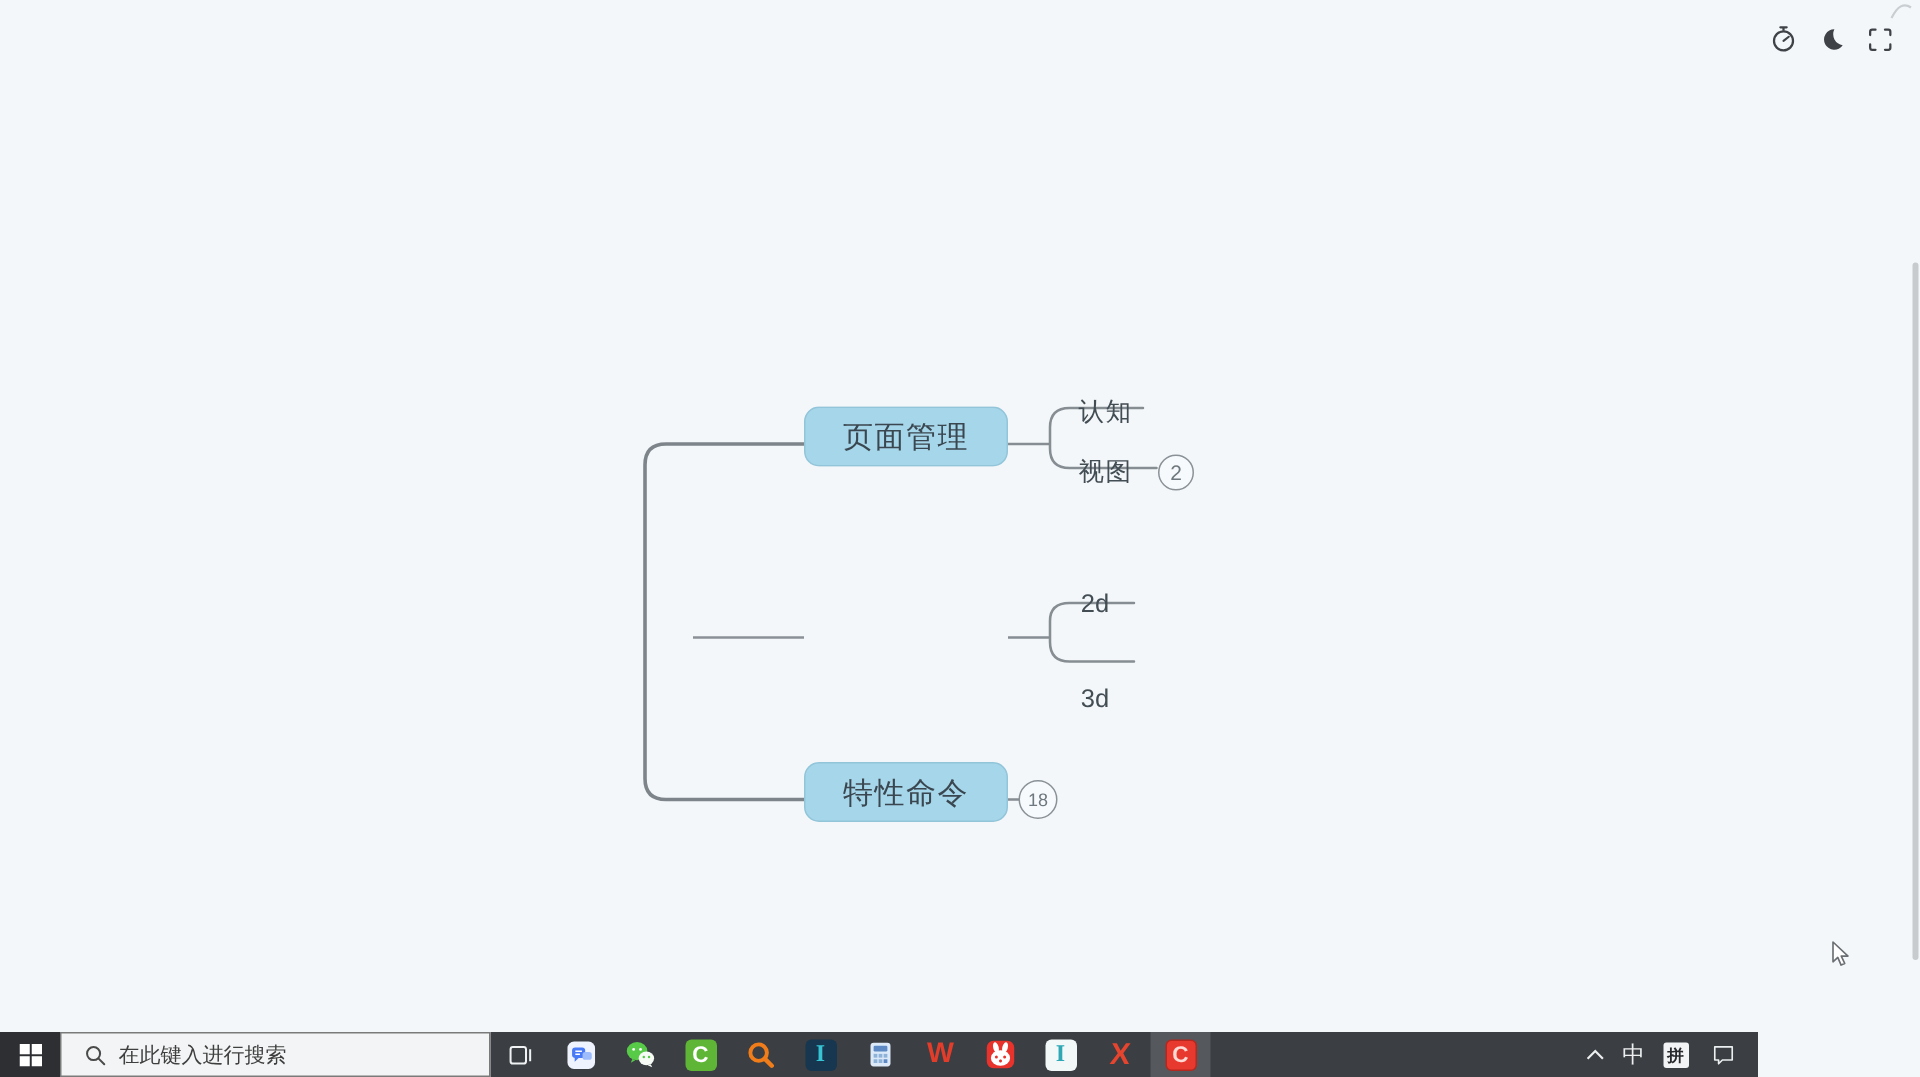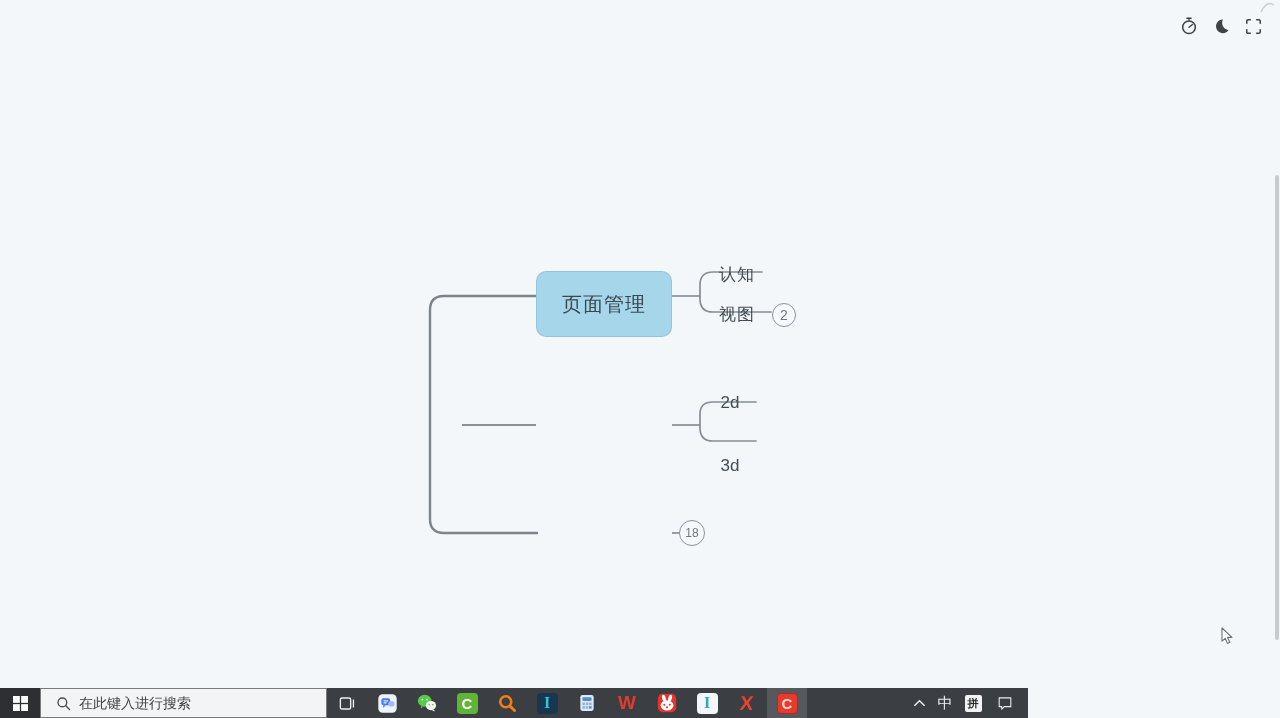--- a/index.html
+++ b/index.html
@@ -10,21 +10,21 @@
   
   .canvas { position:absolute; inset:0; background:#f3f7fa; }
   .links  { position:absolute; left:0; top:0; z-index:1; pointer-events:none; }
 
   .node { position:absolute; display:flex; align-items:center; justify-content:center;
           cursor:default; }
   .root-node { left:258px; top:374px; width:204px; height:80px; z-index:3;
                background:#5a7499; border-radius:14px; color:#ffffff;
                font-size:26px; font-weight:700; letter-spacing:2px;
                box-shadow:0 1px 2px rgba(60,80,110,.25); }
-  .branch-node { left:536px; width:136px; height:66px; z-index:2;
+  .branch-node { left:536px; width:136px; height:40px; z-index:2;
                  background:#a6d6e9; border:1px solid rgba(110,165,190,.35);
                  border-radius:10px; color:#3a4750; font-size:20px; letter-spacing:1px; }
   .bn-0 { top:271px; } .bn-1 { top:400px; } .bn-2 { top:508px; }
 
   .leaf-label { position:absolute; width:80px; height:22px; z-index:2; text-align:center;
                 color:#434d54; font-size:17px; letter-spacing:1px;margin-top:16px; }
   .lf-renzhi { left:697px; top:247px; }
   .lf-shitu  { left:697px; top:287px; }
   .lf-2d     { left:690px; top:377px; letter-spacing:0;text-align:center; }
   .lf-3d     { left:690px; top:440px; letter-spacing:0; }
@@ -43,21 +43,21 @@
   .corner-squiggle { position:absolute; right:3px; top:0; z-index:4; }
 
   
   .v-scrollbar { position:absolute; right:1px; top:175px; width:4px; height:465px;
                  background:#c7cbce; border-radius:2px; z-index:4; }
 
   
   .cursor { position:absolute; left:1221px; top:627px; z-index:9; pointer-events:none; }
 
   
-  .taskbar { position:absolute; left:0; bottom:0; width:1028px; height:30px;
+  .taskbar { position:absolute; left:0; bottom:0; width:1172px; height:30px;
              background:#3b3e42; z-index:10; display:flex; align-items:stretch; }
   .start-btn { width:40px; display:flex; align-items:center; justify-content:center;
                background:#2d2f33; cursor:pointer; }
   .search-box { width:287px; background:#f3f4f5; border:1px solid #7a7a7a;
                 display:flex; align-items:center; padding-left:15px; gap:8px; cursor:text; }
   .search-box input { border:none; outline:none; background:transparent; width:230px;
                       font-size:14px; color:#3f3f3f;
                       font-family:"Liberation Sans","DejaVu Sans",sans-serif; }
   .search-box input::placeholder { color:#3f3f3f; opacity:1; }
   .task-apps { display:flex; }
@@ -90,20 +90,21 @@
     <path d="M762 272 H713 Q700 272 700 285 V299 Q700 312 713 312 H771" fill="none" stroke="#868e93" stroke-width="1.7" stroke-linecap="round"></path>
 
     <path d="M672 425 H700" fill="none" stroke="#868e93" stroke-width="1.7"></path>
     <path d="M756 402 H713 Q700 402 700 414 V428 Q700 441 713 441 H756" fill="none" stroke="#868e93" stroke-width="1.7" stroke-linecap="round"></path>
 
     <path d="M672 533 H680" fill="none" stroke="#868e93" stroke-width="1.7"></path>
   </svg>
 
 
   <div class="node branch-node bn-0">页面管理</div>
+  <div class="node branch-node bn-2">特性命令</div>
 
   <div class="leaf-label lf-renzhi">认知</div>
   <div class="leaf-label lf-shitu">视图</div>
   <div class="leaf-label lf-2d">2d</div>
   <div class="leaf-label lf-3d">3d</div>
 
   <div class="badge badge-2">2</div>
   <div class="badge badge-26">18</div>
 </div>
 

